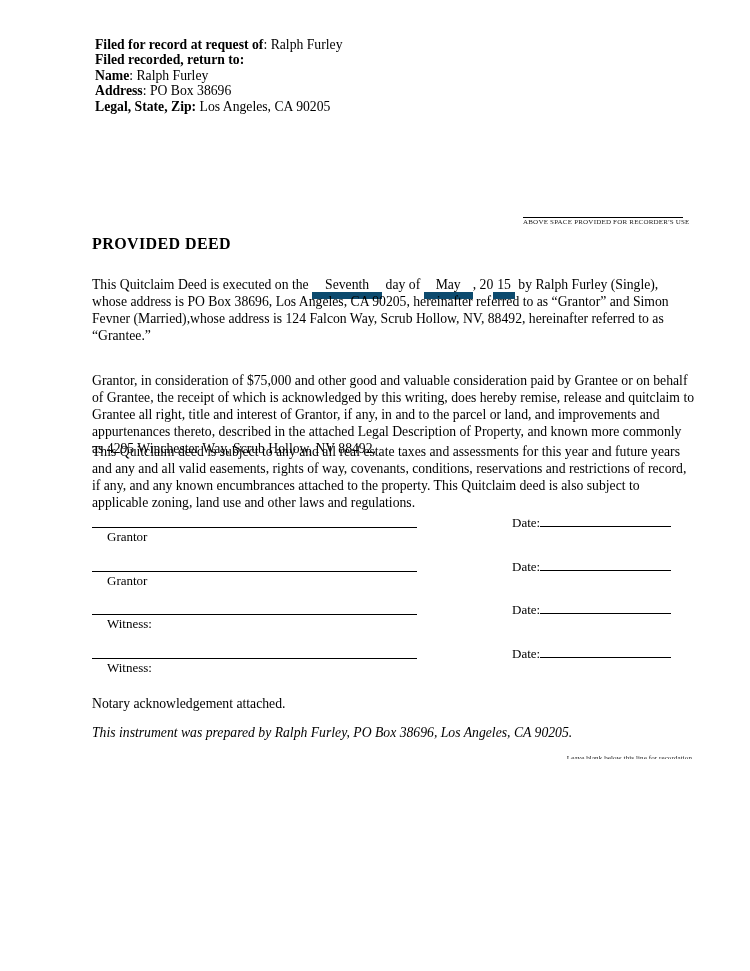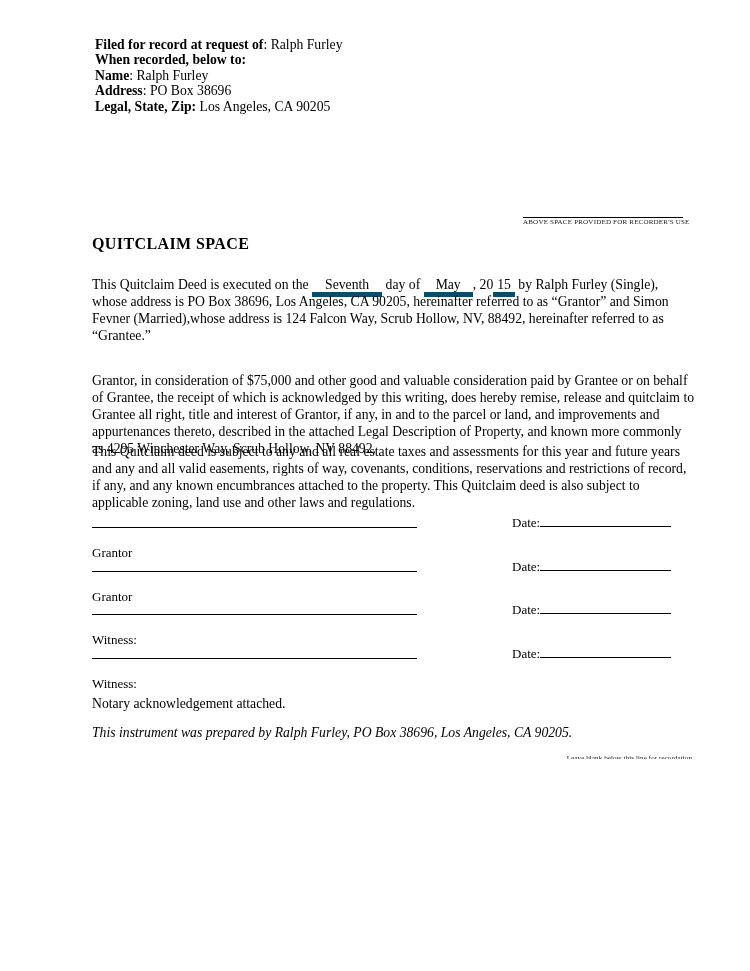--- a/index.html
+++ b/index.html
@@ -50,28 +50,28 @@
     position: absolute;
     left: 92px;
     width: 604px;
     margin: 0;
     font-size: 13.7px;
     line-height: 17px;
   }
   .p1 { top: 276px; }
   .p2 { top: 372px; }
   .p3 { top: 443px; }
-  .fill { border-bottom: 5px solid #0c4a6e; }
+  .fill { border-bottom: 7px solid #0c4a6e; }
   .fill-day { padding: 0 13px; }
   .fill-month { padding: 0 12px; }
   .fill-year { padding: 0 4px; }
   
   .sig-row { position: absolute; left: 92px; width: 600px; height: 34px; font-size: 13px; }
   .sig-line { position: absolute; left: 0; top: 13px; width: 325px; height: 0; border-bottom: 1px solid #000; }
-  .sig-label { position: absolute; left: 0; top: 15px; line-height: 16px; margin-top: 16px; }
+  .sig-label { position: absolute; left: 15px; top: 15px; line-height: 16px; }
   .date-group { position: absolute; left: 420px; top: 0; line-height: 15px; white-space: nowrap; }
   .date-line { display: inline-block; width: 131px; height: 12px; border-bottom: 1px solid #000; }
   
   .notary { position: absolute; left: 92px; top: 696px; font-size: 13.7px; }
   .prepared { position: absolute; left: 92px; top: 725px; font-size: 13.7px; font-style: italic; }
   .recordation { position: absolute; top: 746px; right: 58px; white-space: nowrap; }
   .rec-dash { display: inline-block; width: 18px; height: 8px; border-bottom: 1.5px solid #333; margin-right: 2px; }
   .rec-text { font-size: 7px; letter-spacing: 0.1px; text-decoration: underline; color: #111; }
   
   .footer {
@@ -83,32 +83,32 @@
     color: #555;
   }
 </style>
 </head>
 <body>
 
 <div class="doc">
 
   <div class="rec-info">
     <div><span class="b">Filed for record at request of</span><span>: Ralph Furley</span></div>
-    <div><span class="b">When recorded, below to:</span><span></span></div>
+    <div><span class="b">Filed recorded, return to:</span><span></span></div>
     <div><span class="b">Name</span><span>: Ralph Furley</span></div>
     <div><span class="b">Address</span><span>: PO Box 38696</span></div>
     <div><span class="b">Legal, State, Zip:</span><span> Los Angeles, CA 90205</span></div>
   </div>
 
   <div class="recorder-space">
     <div class="recorder-rule"></div>
     <div class="recorder-note">ABOVE SPACE PROVIDED FOR RECORDER'S USE</div>
   </div>
 
-  <h1 class="title">QUITCLAIM SPACE</h1>
+  <h1 class="title">PROVIDED DEED</h1>
 
   <p class="para p1"><span>This Quitclaim Deed is executed on the </span><span class="fill fill-day">Seventh</span><span> day of </span><span class="fill fill-month">May</span><span>, 20</span><span class="fill fill-year">15</span><span> by Ralph Furley (Single), whose address is PO Box 38696, Los Angeles, CA 90205, hereinafter referred to as “Grantor” and Simon Fevner (Married),whose address is 124 Falcon Way, Scrub Hollow, NV, 88492, hereinafter referred to as “Grantee.”</span></p>
 
   <p class="para p2">Grantor, in consideration of $75,000 and other good and valuable consideration paid by Grantee or on behalf of Grantee, the receipt of which is acknowledged by this writing, does hereby remise, release and quitclaim to Grantee all right, title and interest of Grantor, if any, in and to the parcel or land, and improvements and appurtenances thereto, described in the attached Legal Description of Property, and known more commonly as 4295 Winchester Way, Scrub Hollow, NV 88492.</p>
 
   <p class="para p3">This Quitclaim deed is subject to any and all real estate taxes and assessments for this year and future years and any and all valid easements, rights of way, covenants, conditions, reservations and restrictions of record, if any, and any known encumbrances attached to the property. This Quitclaim deed is also subject to applicable zoning, land use and other laws and regulations.</p>
 
   <div class="sig-row" style="top:514px">
     <span class="date-group"><span>Date:</span><span class="date-line"></span></span>
     <div class="sig-line"></div>

